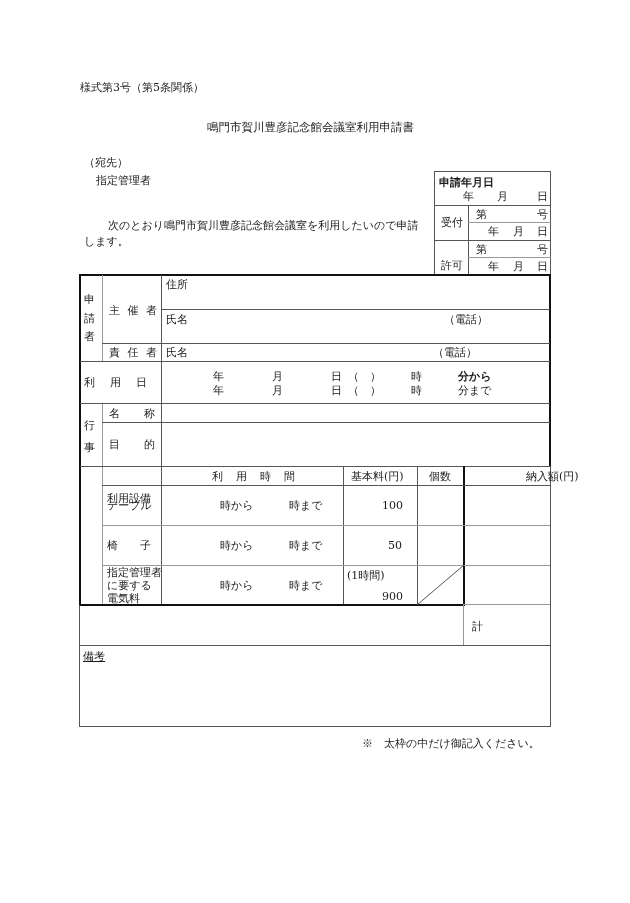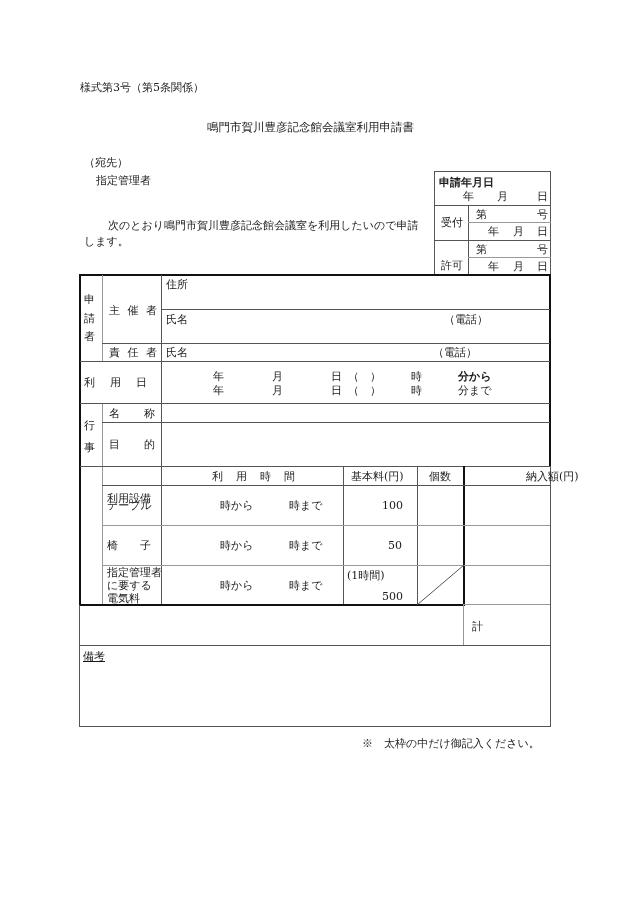--- a/index.html
+++ b/index.html
@@ -162,21 +162,21 @@
   <div class="t" style="left:388px;top:540px;">50</div>
   <div class="field" style="left:419px;top:527px;width:43px;height:37px;"></div>
   <div class="field" style="left:466px;top:527px;width:82px;height:37px;"></div>
 
   <div class="t" style="left:107px;top:567px;">指定管理者</div>
   <div class="t" style="left:107px;top:580px;">に要する</div>
   <div class="t" style="left:107px;top:593px;">電気料</div>
   <div class="t" style="left:220px;top:580px;">時から</div>
   <div class="t" style="left:289px;top:580px;">時まで</div>
   <div class="t" style="left:347px;top:570px;">(1時間)</div>
-  <div class="t" style="left:382px;top:591px;">500</div>
+  <div class="t" style="left:382px;top:591px;">900</div>
   <div class="field" style="left:466px;top:567px;width:82px;height:37px;"></div>
 
   <div class="t" style="left:472px;top:621px;">計</div>
   <div class="field" style="left:486px;top:607px;width:62px;height:37px;"></div>
 </div>
 
 <div class="t" style="left:83px;top:651px;text-decoration:underline;">備考</div>
 <div class="field" style="left:81px;top:665px;width:468px;height:60px;"></div>
 
 <div class="t" style="left:362px;top:738px;">※　太枠の中だけ御記入ください。</div>

